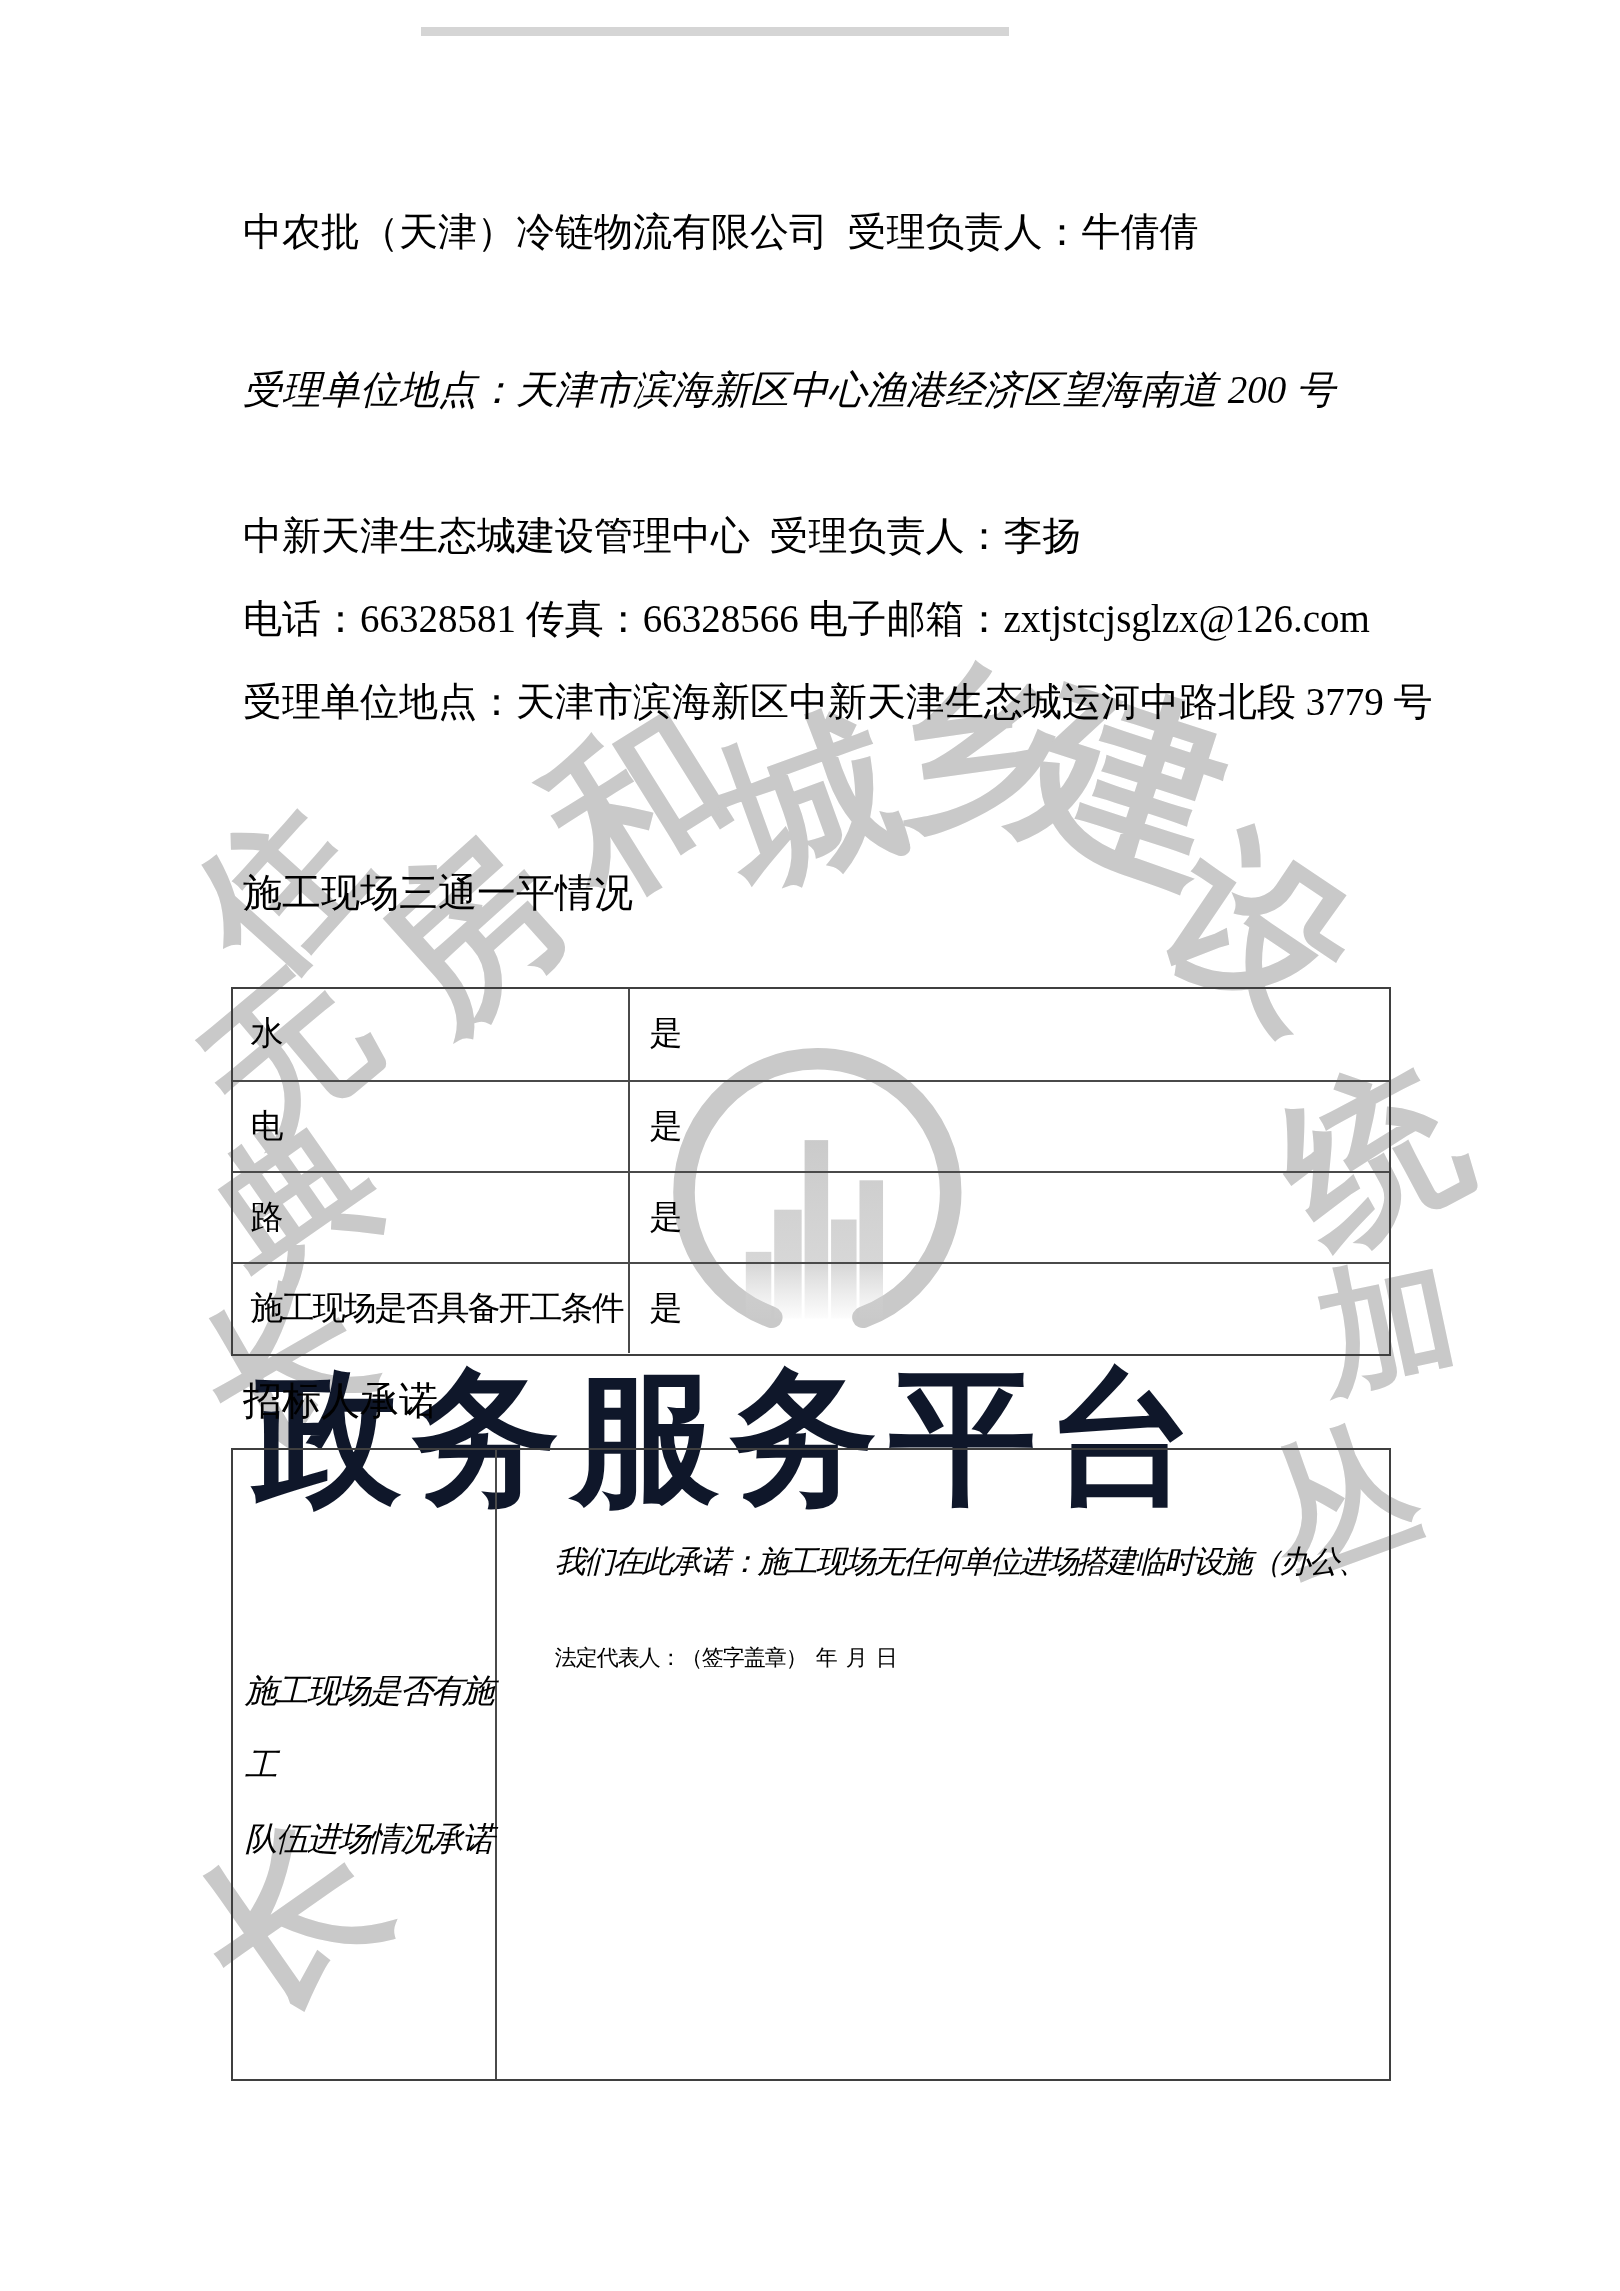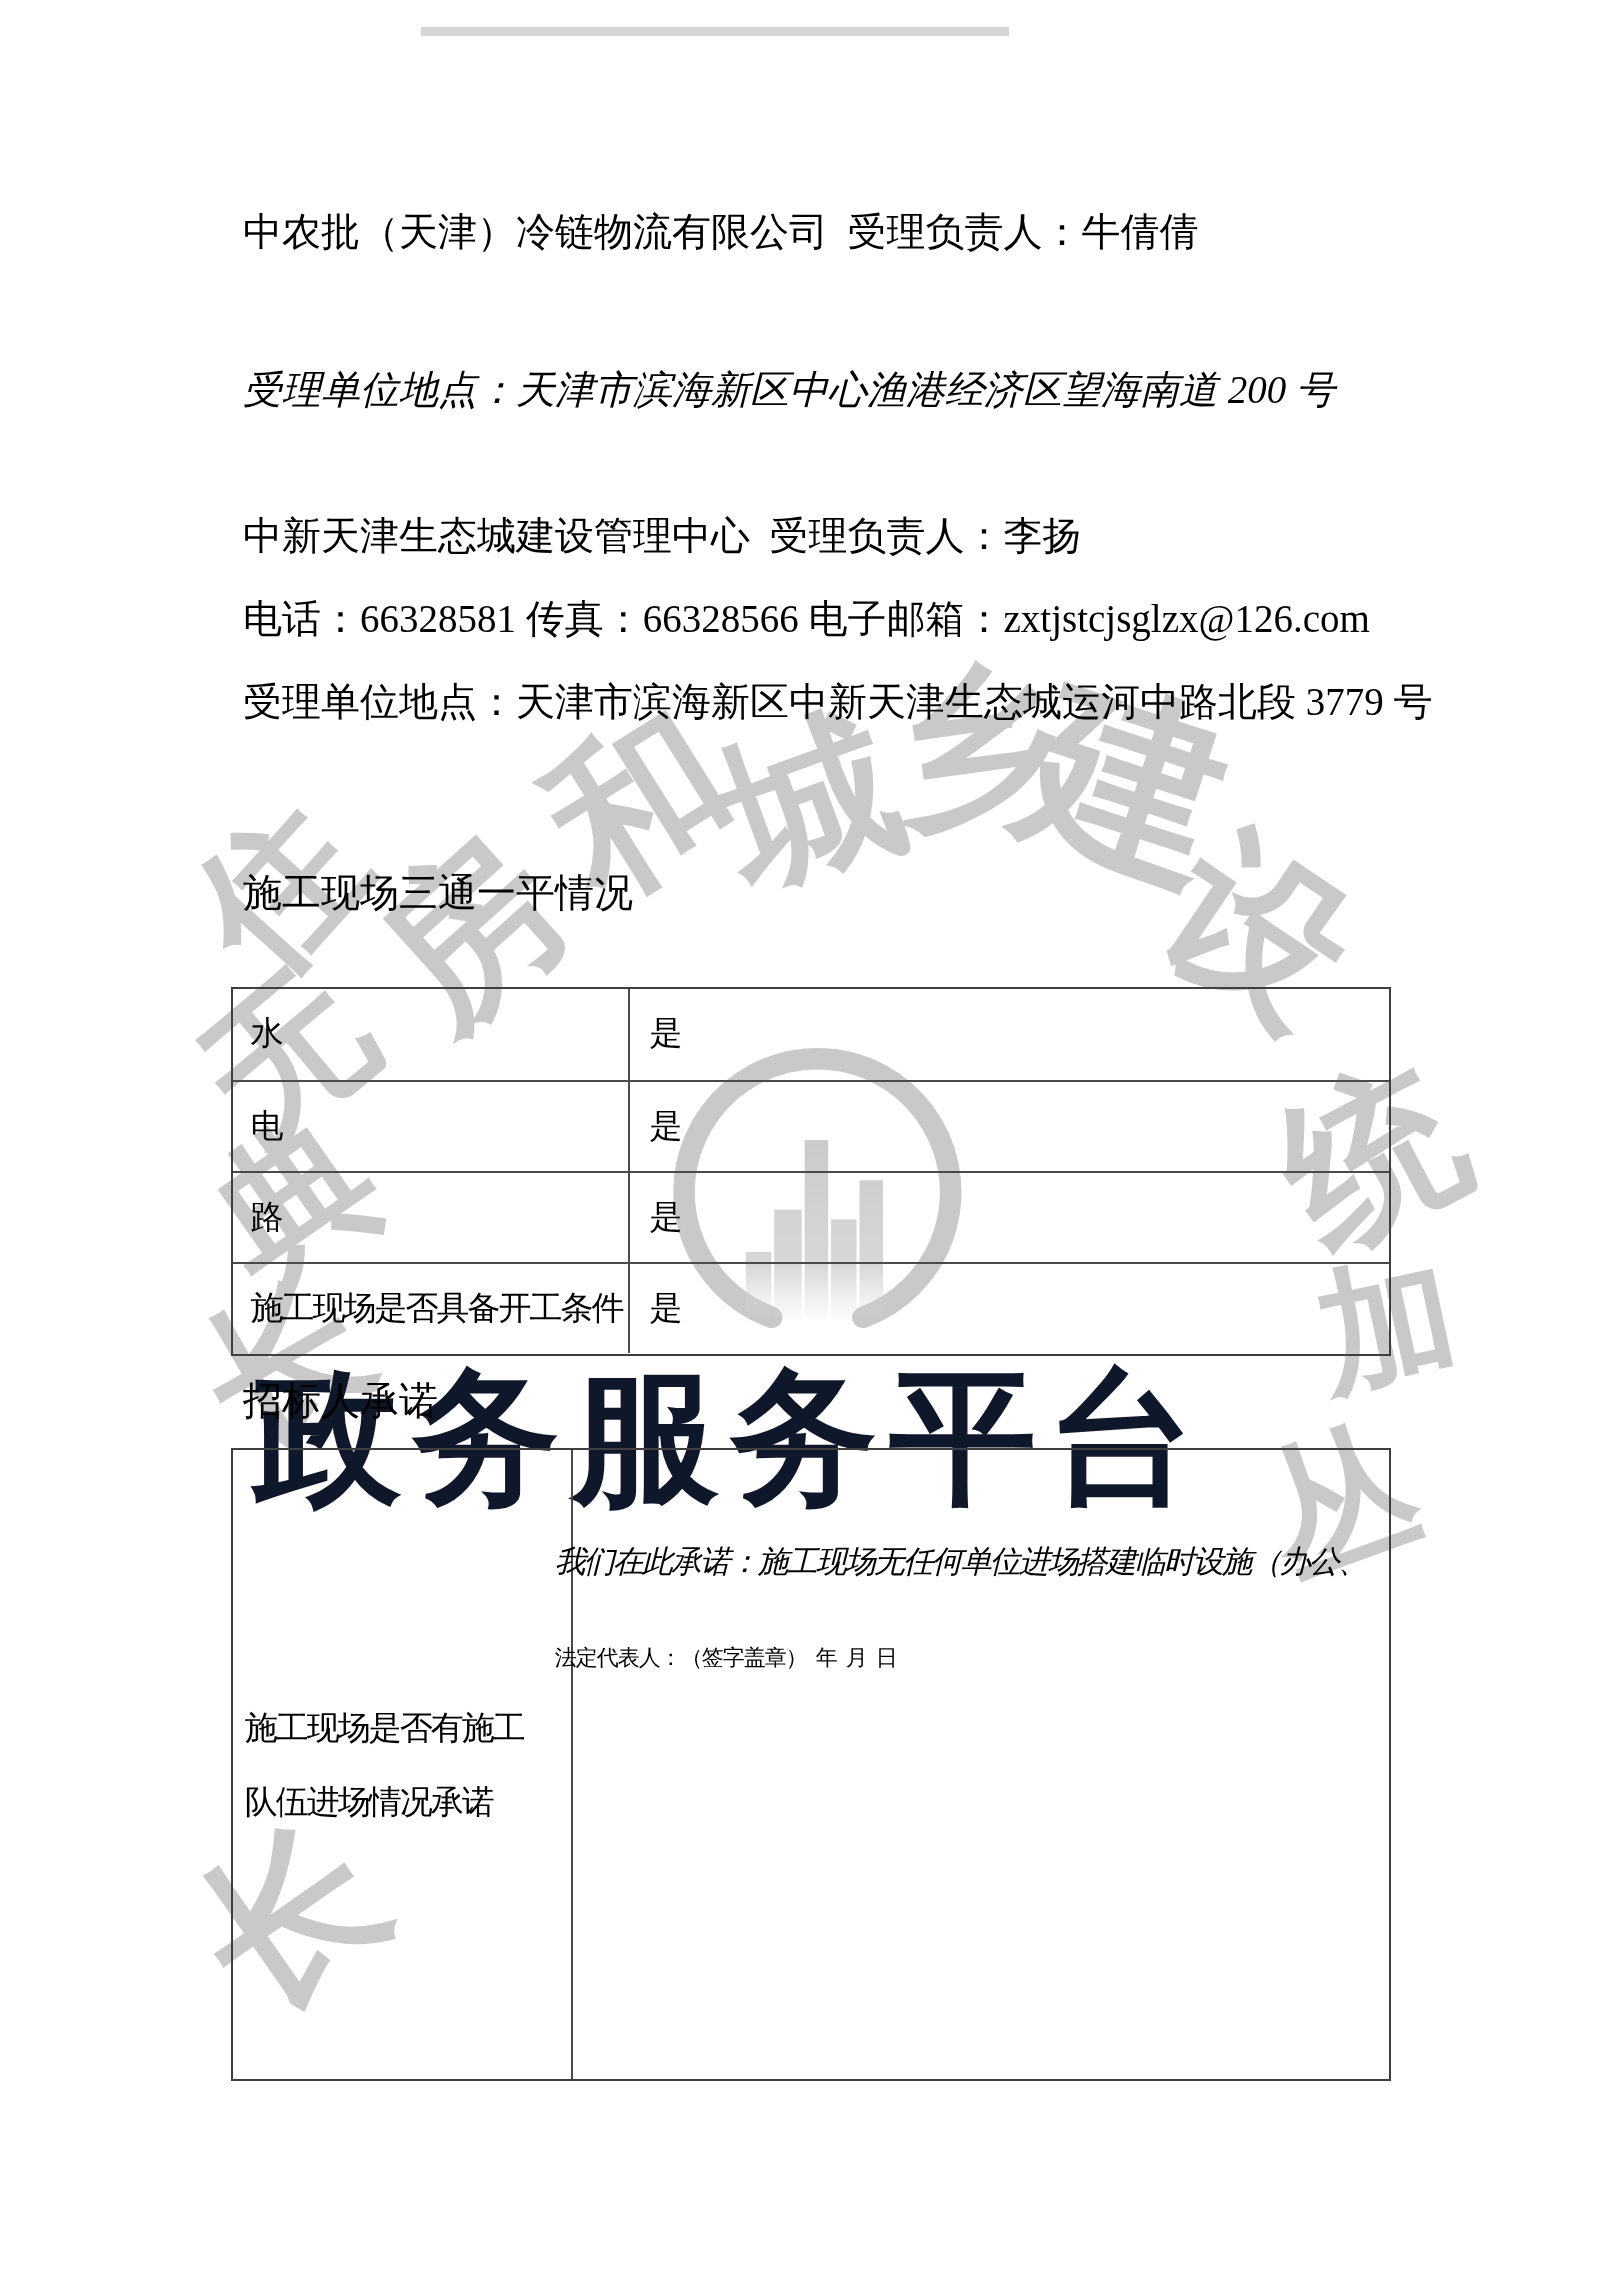--- a/index.html
+++ b/index.html
@@ -25,23 +25,23 @@
   .t1row{position:relative;height:91px;box-sizing:border-box;}
   .t1row + .t1row{border-top:2px solid #4a4a4a;}
   .t1label{position:absolute;left:0;top:0;bottom:0;width:397px;box-sizing:border-box;
       border-right:2px solid #4a4a4a;padding:21.6px 0 0 17.6px;font-size:33px;letter-spacing:-2px;white-space:nowrap;}
   .t1value{position:absolute;left:399px;top:0;bottom:0;right:0;padding:21.6px 0 0 17.6px;
       font-size:33px;letter-spacing:-2px;}
 
   
   .t2{position:absolute;left:231px;top:1448px;width:1160px;height:633px;
       border:2px solid #3f3f3f;box-sizing:border-box;}
-  .t2left{position:absolute;left:0;top:0;bottom:0;width:340px;box-sizing:border-box;
+  .t2left{position:absolute;left:0;top:0;bottom:0;width:264px;box-sizing:border-box;
       border-right:2px solid #4a4a4a;display:flex;flex-direction:column;justify-content:center;
-      padding-left:11.8px;font-size:33px;letter-spacing:-2px;line-height:74px;}
+      padding-left:11.8px;font-size:33px;letter-spacing:-2px;line-height:74px;font-style:italic;}
   .t2right{position:absolute;left:306px;top:0;bottom:0;right:0;padding:0 15.7px;box-sizing:border-box;}
   .promise-line{font-size:31px;letter-spacing:-2px;line-height:76px;white-space:pre;font-style:italic;}
   .promise-block{margin-top:74px;}
   .sig1{margin-top:256px;font-size:33px;letter-spacing:-1px;line-height:45px;white-space:pre;}
   .sig2{margin-top:35px;font-size:22px;letter-spacing:-1px;line-height:45px;white-space:pre;}
 </style>
 </head>
 <body>
 
 <div class="page">

